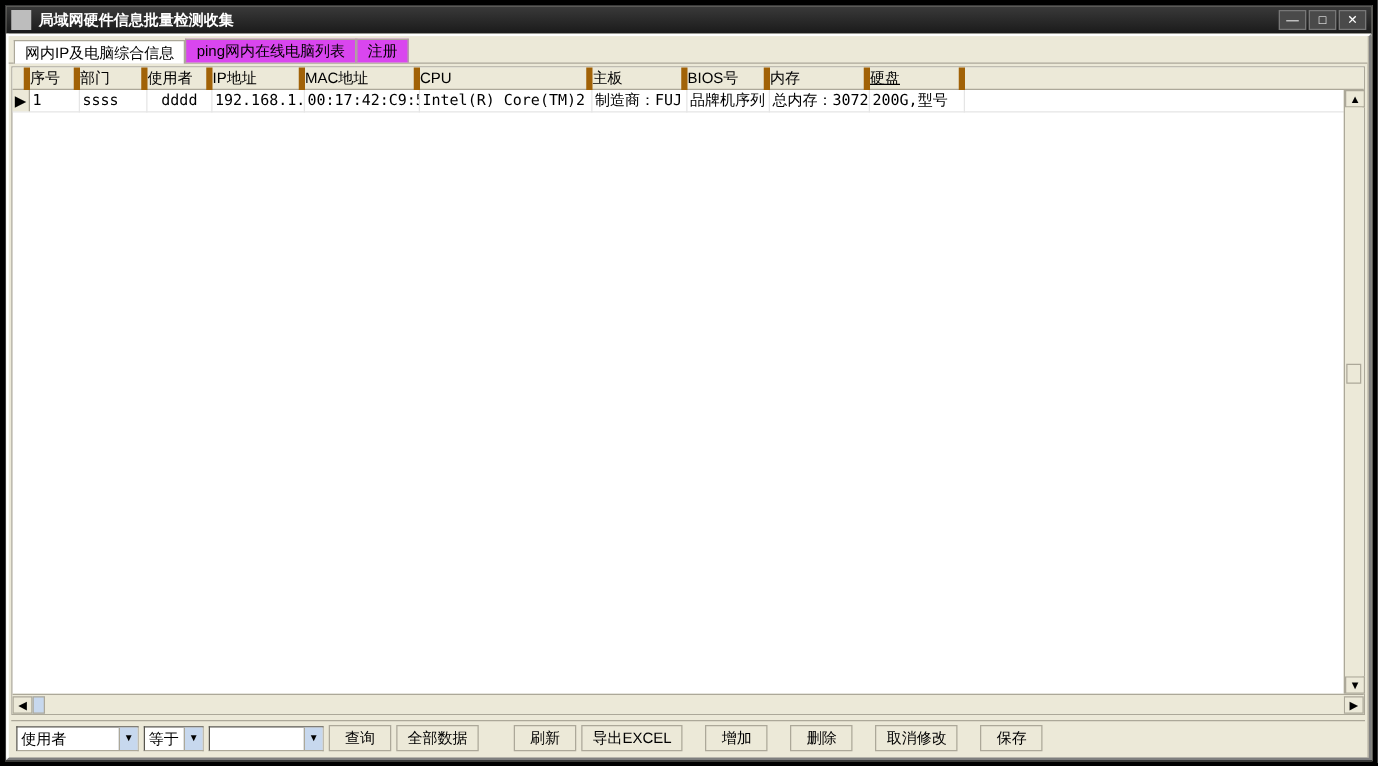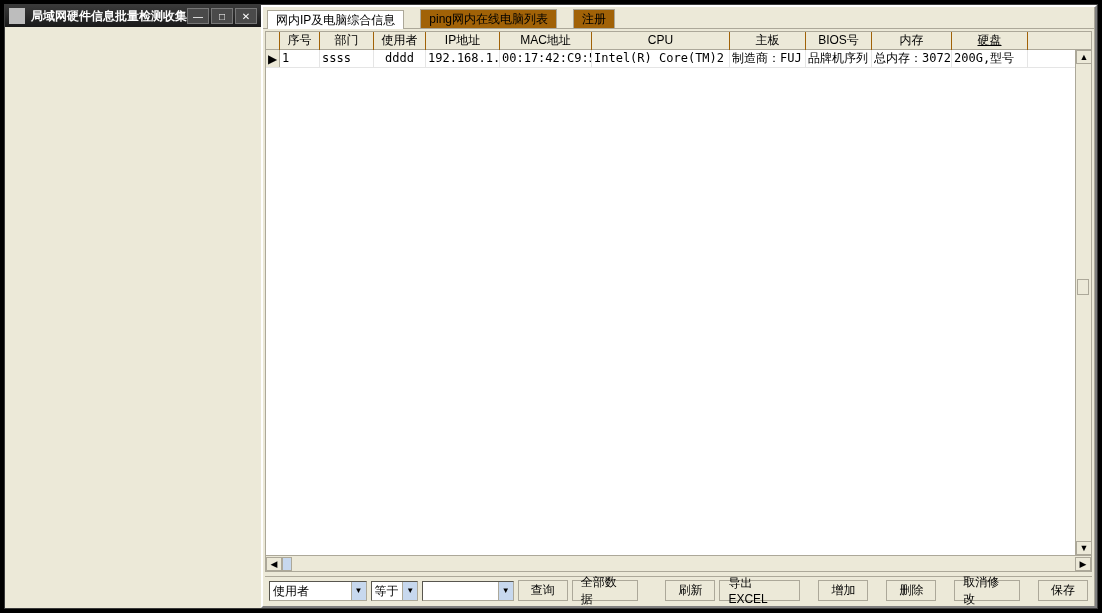--- a/index.html
+++ b/index.html
@@ -16,20 +16,21 @@
   height: 613px;
   background: #000;
   padding: 4px;
   position: relative;
 }
 .window {
   background: #ece9d8;
   width: 100%;
   height: 100%;
   display: flex;
+  flex-direction: column;
   border: 1px solid #3a3a3a;
 }
 .titlebar {
   height: 22px;
   background: linear-gradient(to bottom, #3a3a3a, #1a1a1a);
   display: flex;
   align-items: center;
   padding: 0 4px;
   color: #fff;
 }
@@ -84,28 +85,28 @@
   white-space: pre-wrap;
   word-break: break-all;
   overflow: auto;
 }
 .tabrow {
   height: 22px;
   background: #ece9d8;
   display: flex;
   align-items: flex-end;
   padding-left: 4px;
-  gap: 16px;
+  gap: 0;
   border-bottom: 1px solid #aca899;
 }
 .tab {
   padding: 2px 8px;
   border: 1px solid #aca899;
   border-bottom: none;
-  background: #a16207;
+  background: #d946ef;
   height: 19px;
   display: flex;
   align-items: center;
   cursor: pointer;
 }
 .tab.active {
   background: #fff;
   position: relative;
   top: 1px;
 }
@@ -119,22 +120,22 @@
   min-height: 0;
   position: relative;
 }
 .grid-header {
   display: flex;
   height: 18px;
   border-bottom: 1px solid #aca899;
   background: #ece9d8;
 }
 .gh {
-  border-right: 1px solid #a16207;
-  text-align: center;
+  border-right: 5px solid #a16207;
+  text-align: left;
   height: 18px;
   line-height: 17px;
   overflow: hidden;
   white-space: nowrap;
 }
 .grid-body {
   flex: 1;
   overflow: hidden;
   position: relative;
 }

